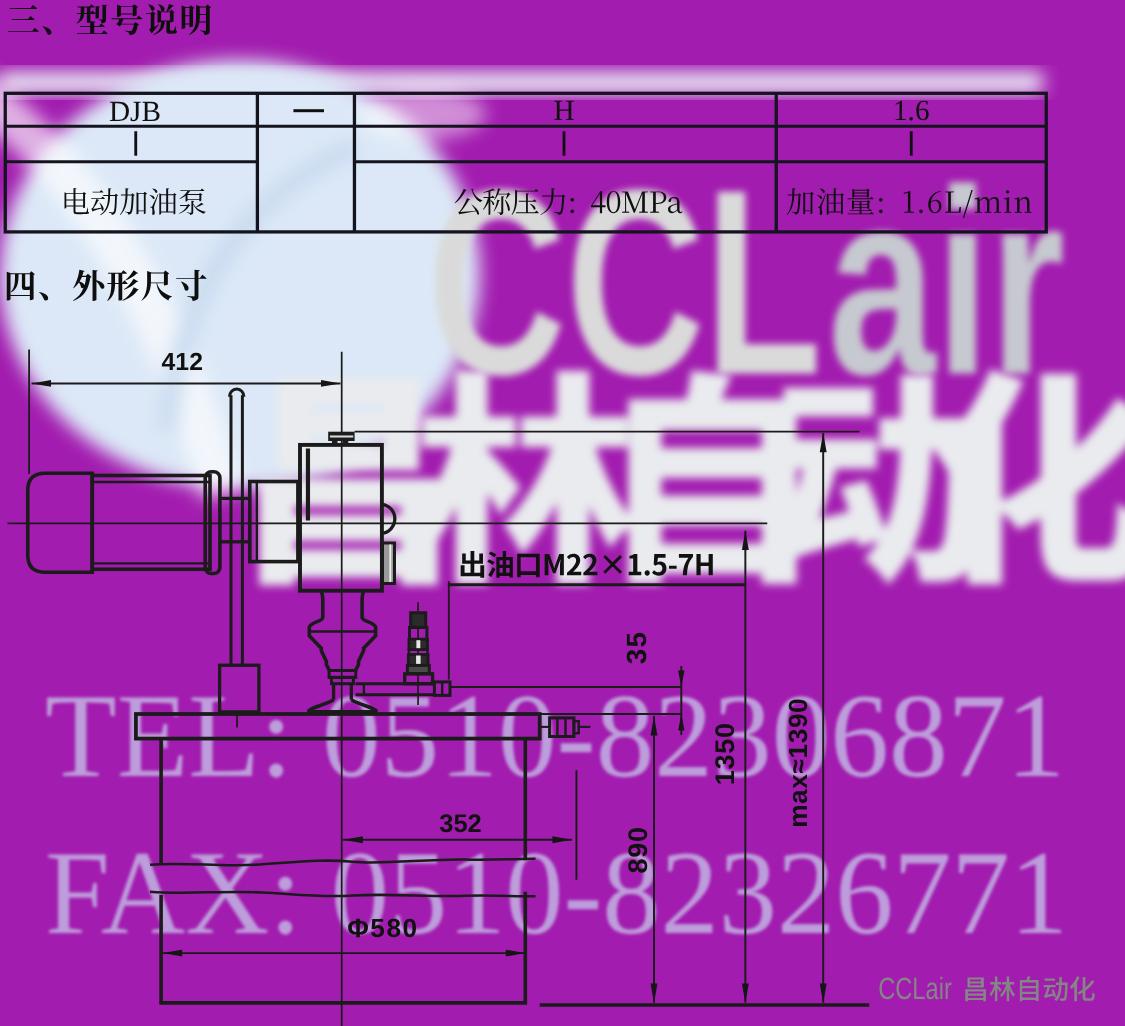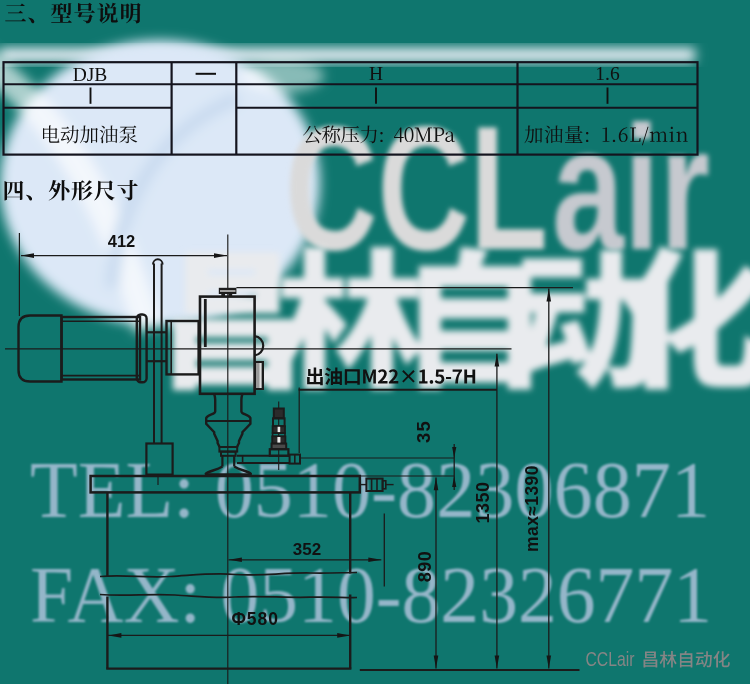--- a/index.html
+++ b/index.html
@@ -1,14 +1,14 @@
 <!DOCTYPE html>
 <html><head><meta charset="utf-8"><style>
 html,body{margin:0;padding:0;background:#ffffff;}
-#page{position:relative;width:750px;height:684px;overflow:hidden;background:#0f766e;}
+#page{position:relative;width:750px;height:684px;overflow:hidden;background:#a21caf;}
 </style></head><body>
 <div id="page">
 <svg width="750" height="684" viewBox="0 0 750 684" xmlns="http://www.w3.org/2000/svg">
 <defs>
 <filter id="b6" x="-30%" y="-30%" width="160%" height="160%">
           <feGaussianBlur stdDeviation="6"></feGaussianBlur>
         </filter>
 <filter id="b3" x="-15%" y="-15%" width="130%" height="130%">
           <feGaussianBlur stdDeviation="2.6"></feGaussianBlur>
         </filter>

